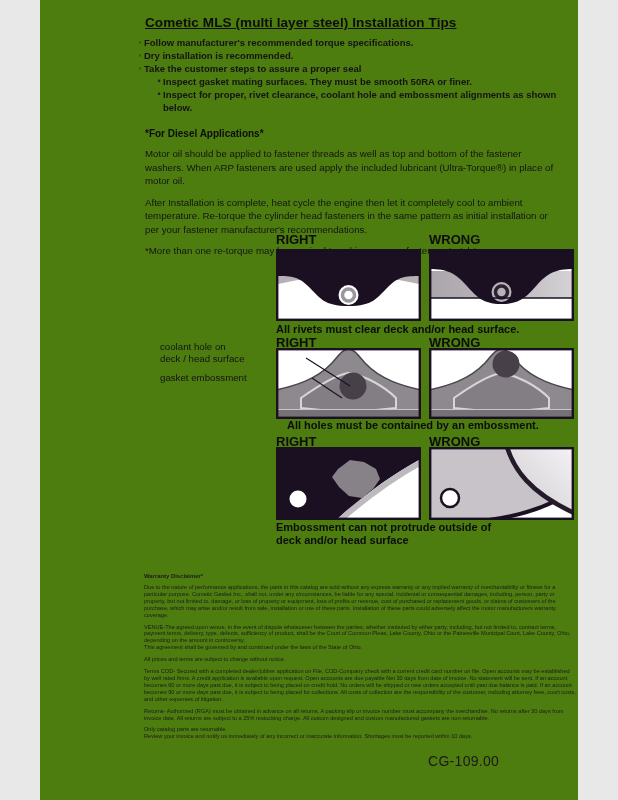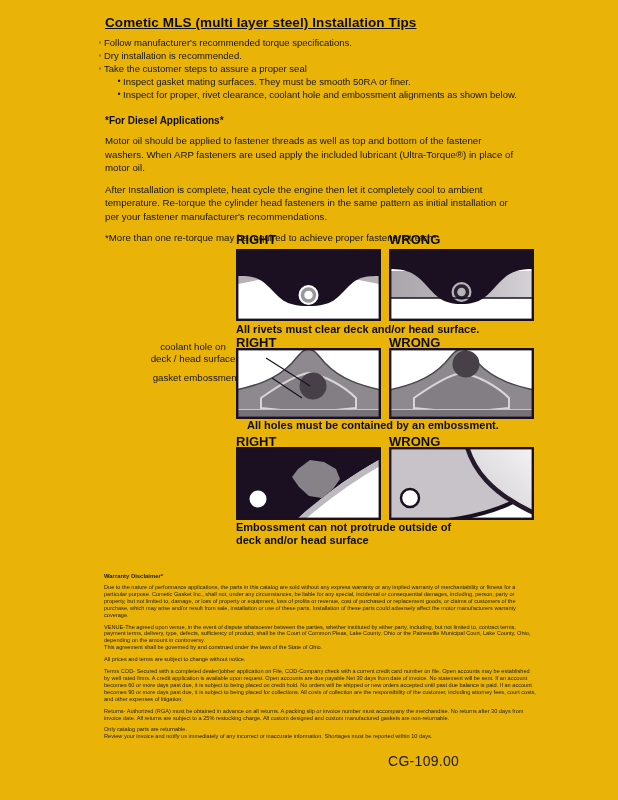--- a/index.html
+++ b/index.html
@@ -1,41 +1,41 @@
 <!DOCTYPE html>
 <html><head>
 <meta charset="utf-8">
 <style>
   html,body{margin:0;padding:0;background:#e8e8e8;}
   .page{
-    position:relative;width:618px;height:800px;background:#eab308;
+    position:relative;width:538px;height:800px;background:#4d7c0f;
     font-family:"Liberation Sans","DejaVu Sans",sans-serif;color:#111;
     overflow:hidden;margin:0 auto;
   }
   
   .top{position:absolute;left:96px;top:15px;width:445px;}
   .title{
     margin:0 0 0 9px;font-size:13.5px;font-weight:bold;
     text-decoration:underline;letter-spacing:.1px;color:#0d0d0d;
   }
   .bullets{margin-top:6px;}
   .bul{display:flex;align-items:flex-start;line-height:13px;}
   .bul .m{width:8px;font-size:8.5px;line-height:13px;text-align:center;color:#222;flex:0 0 8px;}
-  .bul .t{font-size:9.5px;color:#141414;}
+  .bul .t{font-size:9.5px;color:#141414;font-weight:bold;}
   .bul.sub{margin-left:19px;}
   .bul.sub .m{font-size:9px;}
   .diesel{margin-left:9px;margin-top:14px;width:412px;}
   .diesel h2{margin:0;font-size:10px;font-weight:bold;color:#0d0d0d;}
   .diesel p{margin:8px 0 0 0;font-size:9.7px;line-height:13.5px;color:#141414;}
   
   .fig-h{position:absolute;width:145px;text-align:left;font-size:13px;font-weight:bold;color:#0d0d0d;}
   .fig{position:absolute;width:145px;}
   .fig svg{display:block;}
   .cap{position:absolute;font-size:11px;font-weight:bold;color:#0d0d0d;line-height:12.5px;}
-  .fig-label{position:absolute;text-align:center;font-size:9.7px;line-height:12px;color:#141414;}
+  .fig-label{position:absolute;text-align:left;font-size:9.7px;line-height:12px;color:#141414;}
   .pointer-overlay{position:absolute;left:256px;top:350px;z-index:5;}
   
   .legal{position:absolute;left:104px;top:573px;width:433px;color:#1c1c1c;}
   .legal h3{margin:0;font-size:5.9px;font-weight:bold;}
   .legal p{margin:5px 0 0 0;font-size:5.6px;line-height:6.9px;white-space:pre-line;}
   
   .footer{position:absolute;left:388px;top:753px;font-size:14px;color:#1a1a1a;letter-spacing:.3px;}
 </style>
 </head>
 <body>

